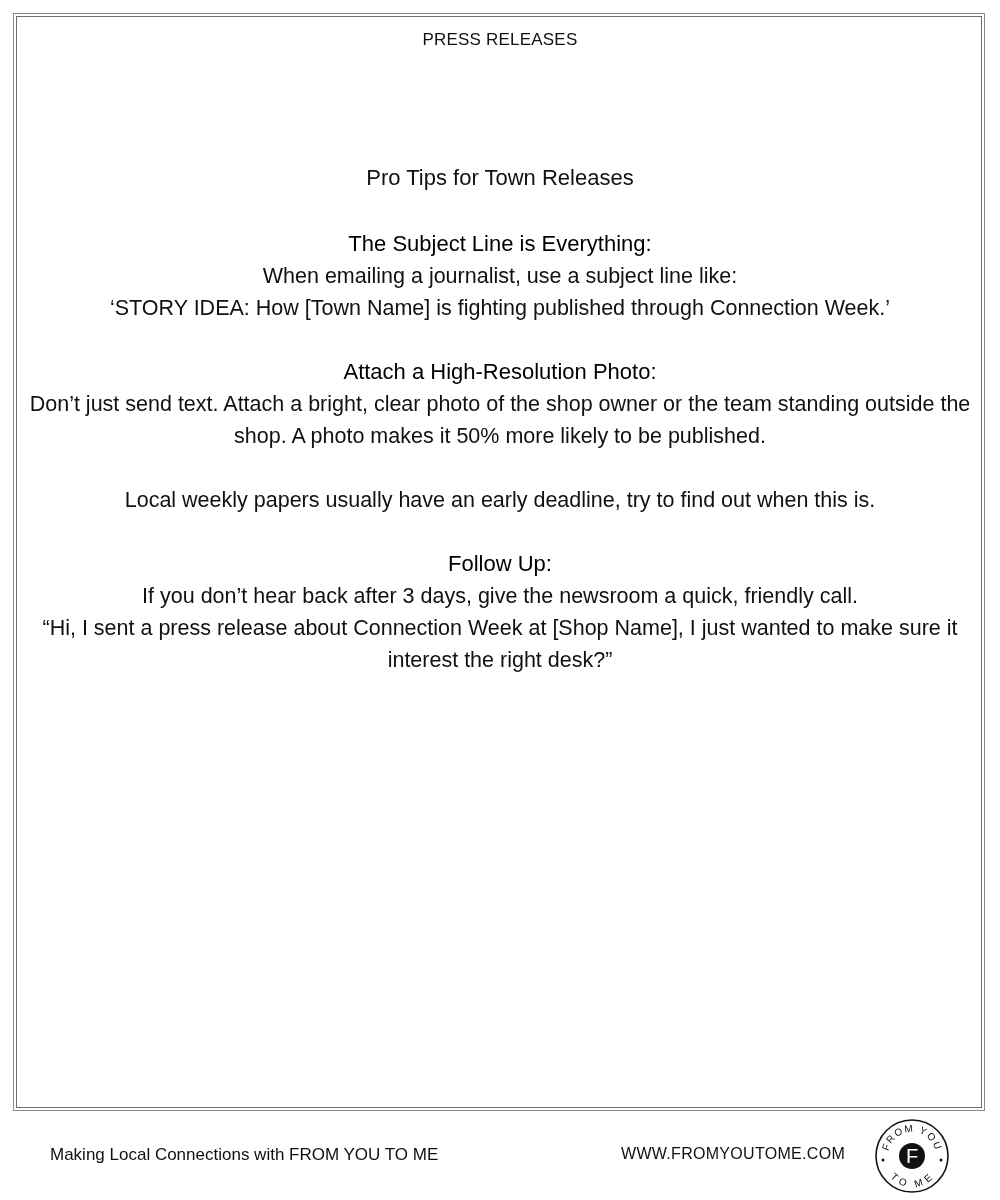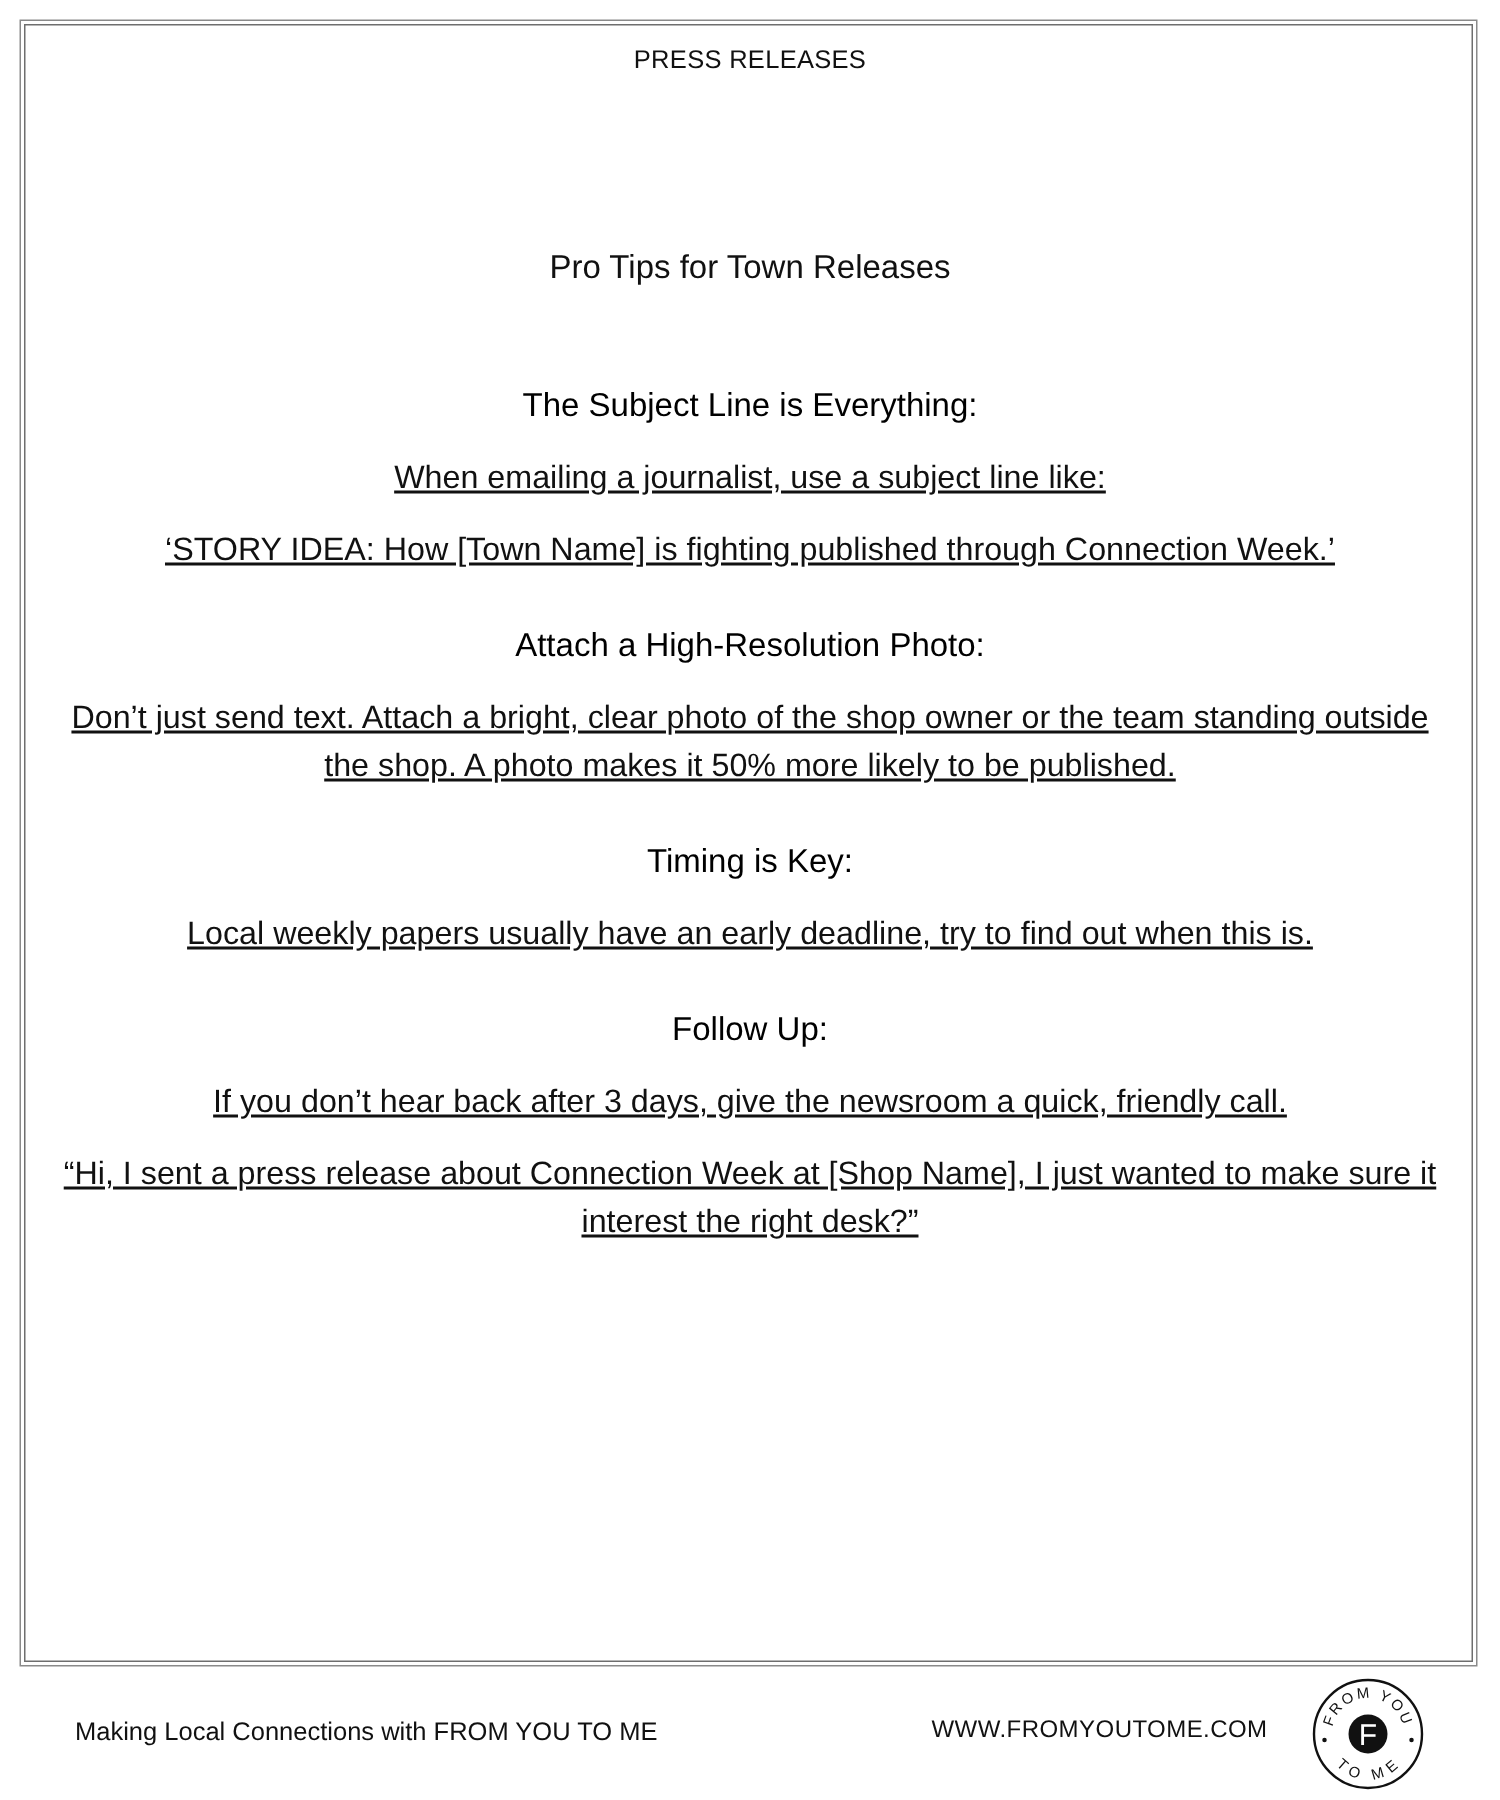--- a/index.html
+++ b/index.html
@@ -17,26 +17,26 @@
   }
   .page-label {
     position: absolute; left: 0; right: 0; top: 30px; text-align: center;
     font-size: 17px; letter-spacing: 0.2px;
   }
   .doc-title {
     position: absolute; left: 0; right: 0; top: 150px; text-align: center;
     font-size: 22px; font-weight: normal;
   }
   .content {
-    position: absolute; left: 20px; right: 20px; top: 254px;
+    position: absolute; left: 20px; right: 20px; top: 228px;
     text-align: center; font-size: 21.5px; line-height: 32px;
   }
   .section { margin: 0 0 32px 0; }
   .section h2 { font-size: 22px; font-weight: normal; margin: 0; line-height: 32px; color: #000; }
-  .section p { margin: 16px; text-decoration: underline; }
+  .section p { margin: 0; }
   .section .extra { margin-top: 32px; }
   .footer-left {
     position: absolute; left: 50px; top: 1145px; font-size: 17px; text-align: right;
   }
   .footer-url {
     position: absolute; left: 621px; top: 1145px; font-size: 16px; letter-spacing: 0.3px;
   }
   .logo {
     position: absolute; left: 874px; top: 1118px; width: 76px; height: 76px;
   }
@@ -56,21 +56,20 @@
   <div class="section">
     <h2>The Subject Line is Everything:</h2>
     <p>When emailing a journalist, use a subject line like:</p>
     <p>‘STORY IDEA: How [Town Name] is fighting published through Connection Week.’</p>
   </div>
   <div class="section">
     <h2>Attach a High-Resolution Photo:</h2>
     <p style="padding: 0 8px;">Don’t just send text. Attach a bright, clear photo of the shop owner or the team standing outside the shop. A photo makes it 50% more likely to be published.</p>
   </div>
   <div class="section">
-    <h2>Timing is Key:</h2>
     <p>Local weekly papers usually have an early deadline, try to find out when this is.</p>
   </div>
   <div class="section">
     <h2>Follow Up:</h2>
     <p>If you don’t hear back after 3 days, give the newsroom a quick, friendly call.</p>
     <p>“Hi, I sent a press release about Connection Week at [Shop Name], I just wanted to make sure it interest the right desk?”</p>
   </div>
 </div>
 
 <div class="footer-left">Making Local Connections with FROM YOU TO ME</div>

